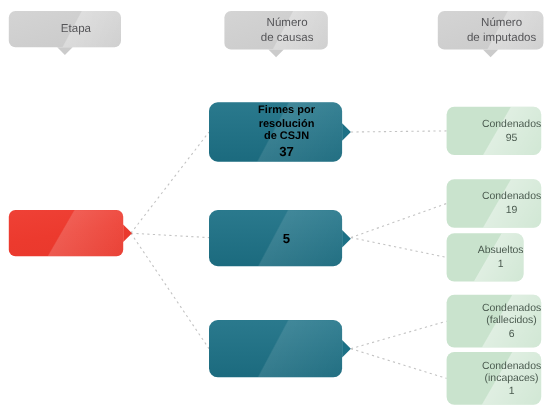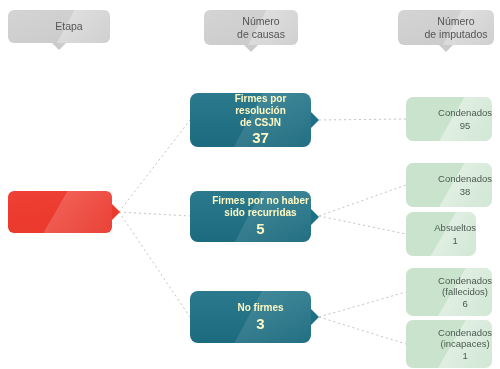--- a/index.html
+++ b/index.html
@@ -81,25 +81,25 @@
     position: absolute;
     width: 0; height: 0;
     border-top: 8px solid transparent;
     border-bottom: 8px solid transparent;
     border-left: 8px solid #ea392d;
   }
 
   
   .teal {
     background: #1d7186;
-    color: #fef9c3;
+    color: #000000;
     border-radius: 8px;
   }
   .teal .lbl { font-size: 10px; font-weight: bold; }
-  .teal .num { font-size: 15px; font-weight: bold; margin-top: 1px; }
+  .teal .num { font-size: 12px; font-weight: bold; margin-top: 1px; }
   .teal-tab {
     position: absolute;
     width: 0; height: 0;
     border-top: 8px solid transparent;
     border-bottom: 8px solid transparent;
     border-left: 8px solid #1d7186;
   }
 
   
   .green {
@@ -153,45 +153,40 @@
         <div class="sheen" style="background: linear-gradient(118deg, rgba(255, 255, 255, 0) 48%, rgba(255, 255, 255, 0.11) 49%, rgba(255, 255, 255, 0.03) 100%), linear-gradient(rgba(255, 255, 255, 0.06) 0%, rgba(0, 0, 0, 0.06) 100%);"></div>
         <div class="txt">
           <div class="lbl">Firmes por resolución<br>de CSJN</div>
           <div class="num">37</div>
         </div>
       </div>
       <div class="teal-tab" style="left: 311px; top: 112px;"></div>
       <div class="node teal" style="left: 190px; top: 191px; width: 121px; height: 51px;">
         <div class="sheen" style="background: linear-gradient(118deg, rgba(255, 255, 255, 0) 48%, rgba(255, 255, 255, 0.11) 49%, rgba(255, 255, 255, 0.03) 100%), linear-gradient(rgba(255, 255, 255, 0.06) 0%, rgba(0, 0, 0, 0.06) 100%);"></div>
         <div class="txt">
-          <div class="lbl">Firmes por no haber<br>sido recurridas</div>
           <div class="num">5</div>
         </div>
       </div>
       <div class="teal-tab" style="left: 311px; top: 208.5px;"></div>
       <div class="node teal" style="left: 190px; top: 291px; width: 121px; height: 52px;">
         <div class="sheen" style="background: linear-gradient(118deg, rgba(255, 255, 255, 0) 48%, rgba(255, 255, 255, 0.11) 49%, rgba(255, 255, 255, 0.03) 100%), linear-gradient(rgba(255, 255, 255, 0.06) 0%, rgba(0, 0, 0, 0.06) 100%);"></div>
-        <div class="txt">
-          <div class="lbl">No firmes</div>
-          <div class="num">3</div>
-        </div>
       </div>
       <div class="teal-tab" style="left: 311px; top: 309px;"></div>
       <div class="node green" style="left: 406px; top: 97px; width: 86px; height: 44px;">
         <div class="sheen" style="background: linear-gradient(120deg, rgba(255, 255, 255, 0) 52%, rgba(255, 255, 255, 0.42) 53%, rgba(255, 255, 255, 0.15) 100%);"></div>
         <div class="txt">
           <div class="lbl">Condenados</div>
           <div class="num">95</div>
         </div>
       </div>
       <div class="node green" style="left: 406px; top: 163px; width: 86px; height: 44px;">
         <div class="sheen" style="background: linear-gradient(120deg, rgba(255, 255, 255, 0) 52%, rgba(255, 255, 255, 0.42) 53%, rgba(255, 255, 255, 0.15) 100%);"></div>
         <div class="txt">
           <div class="lbl">Condenados</div>
-          <div class="num">38</div>
+          <div class="num">19</div>
         </div>
       </div>
       <div class="node green" style="left: 406px; top: 212px; width: 70px; height: 44px;">
         <div class="sheen" style="background: linear-gradient(120deg, rgba(255, 255, 255, 0) 52%, rgba(255, 255, 255, 0.42) 53%, rgba(255, 255, 255, 0.15) 100%);"></div>
         <div class="txt">
           <div class="lbl">Absueltos</div>
           <div class="num">1</div>
         </div>
       </div>
       <div class="node green" style="left: 406px; top: 268px; width: 86px; height: 48px;">

